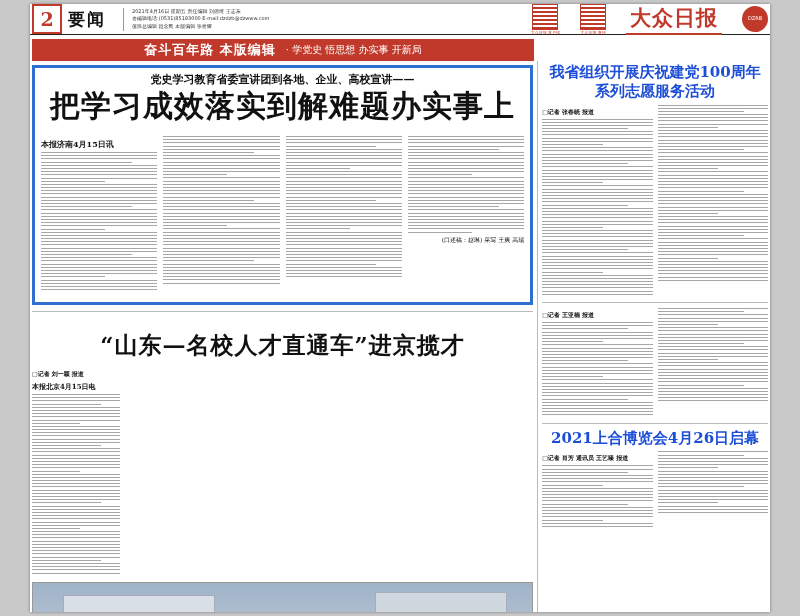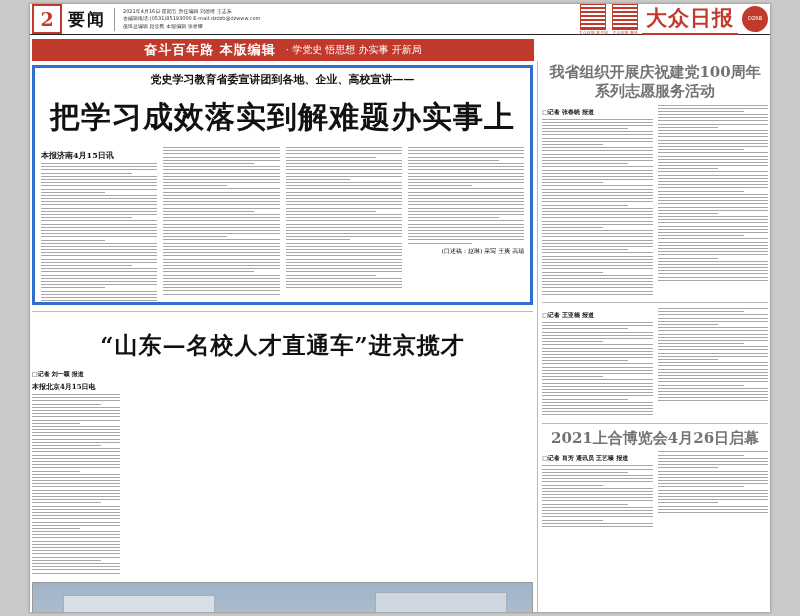--- a/index.html
+++ b/index.html
@@ -22,25 +22,25 @@
   }
   .pageno{
     width:26px;height:26px;margin-left:2px;margin-right:6px;
     border:2px solid #c0392b;color:#c0392b;
     font-size:19px;font-weight:bold;display:flex;align-items:center;justify-content:center;
     font-family:"DejaVu Serif","Liberation Serif",serif;
   }
   .sectiontitle{
     font-size:17px;font-weight:bold;color:#111;letter-spacing:2px;
     font-family:"DejaVu Serif","Liberation Serif",serif;
-    padding-right:8px;border-right:1px solid #999;margin-right:8px;
+    padding-right:17px;border-right:1px solid #999;margin-right:8px;
   }
   .mast-meta{font-size:5px;color:#333;line-height:1.5;}
   .mast-meta div{white-space:nowrap;}
-  .mast-right{margin-left:auto;display:flex;align-items:center;gap:4px;padding-right:2px;}
+  .mast-right{margin-left:auto;display:flex;align-items:center;gap:20px;padding-right:2px;}
   .qr{width:24px;height:24px;background:
      repeating-linear-gradient(0deg,#c0392b 0 2px,#fff 2px 4px),
      repeating-linear-gradient(90deg,#c0392b 0 2px,rgba(255,255,255,0) 2px 4px);
      border:1px solid #c0392b;}
   .qrlabel{font-size:4px;color:#c0392b;text-align:center;}
   .qrbox{display:flex;flex-direction:column;align-items:center;}
   .nameplate{
     font-size:21px;font-weight:bold;color:#c0392b;letter-spacing:1px;
     font-family:"DejaVu Serif","Liberation Serif",serif;
     border-bottom:2px solid #c0392b;padding:0 4px 1px 4px;
@@ -61,21 +61,21 @@
   
   .body-wrap{display:flex;padding:0 2px;}
   .left-col{width:506px;}
   .right-col{width:228px;margin-left:4px;border-left:1px solid #bbb;padding-left:4px;}
   
   .hl-box{
     border:3px solid #2f6fd0;margin-top:4px;padding:4px 6px 4px 6px;height:240px;box-sizing:border-box;
   }
   .kicker{
     text-align:center;font-size:11px;color:#111;font-weight:bold;
-    font-family:"DejaVu Serif","Liberation Serif",serif;margin-bottom:13px;
+    font-family:"DejaVu Serif","Liberation Serif",serif;margin-bottom:2px;
   }
   .headline-main{
     text-align:center;font-size:30px;font-weight:bold;color:#111;letter-spacing:1px;
     font-family:"DejaVu Serif","Liberation Serif",serif;line-height:1.1;margin:2px 0 14px 0;
   }
   .cols4{display:flex;gap:6px;}
   .cols4 .col{flex:1;}
   
   .txt{font-size:0;line-height:0;}
   .ln{height:1px;background:#8a8a8a;margin-bottom:2.2px;opacity:.75;}
@@ -94,21 +94,21 @@
     flex:1;height:150px;border:1px solid #999;position:relative;overflow:hidden;
     background:linear-gradient(180deg,#9fb3c8 0%,#b9c6d4 40%,#8d99a6 100%);
   }
   .photo .floor{position:absolute;left:0;right:0;bottom:0;height:30%;background:#6d7a85;}
   .photo .booth{position:absolute;top:8%;left:6%;width:30%;height:46%;background:#d8dfe6;border:1px solid #aab;}
   .photo .booth2{position:absolute;top:6%;right:5%;width:26%;height:40%;background:#cfd7df;border:1px solid #aab;}
   .photo .p{position:absolute;bottom:12%;border-radius:6px 6px 0 0;}
   .caption{font-size:6px;color:#333;text-align:center;margin-top:3px;}
   
   .r-head{
-    font-size:15px;font-weight:bold;color:#737373;text-align:center;line-height:1.25;
+    font-size:15px;font-weight:bold;color:#1d4ed8;text-align:center;line-height:1.25;
     font-family:"DejaVu Serif","Liberation Serif",serif;margin:2px 0 4px 0;
   }
   .rule{height:1px;background:#bbb;margin:5px 0;}
   .cols2{display:flex;gap:5px;}
   .cols2 .col{flex:1;}
   .cols3{display:flex;gap:5px;}
   .cols3 .col{flex:1;}
 </style>
 </head>
 <body>

